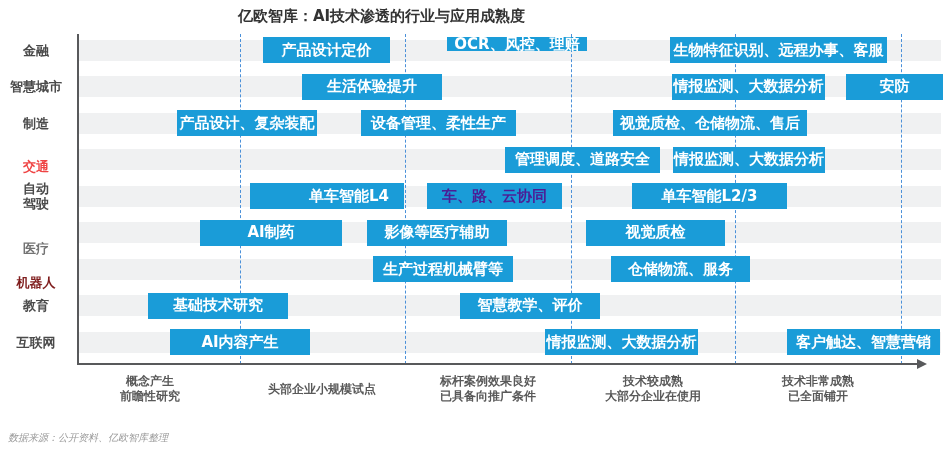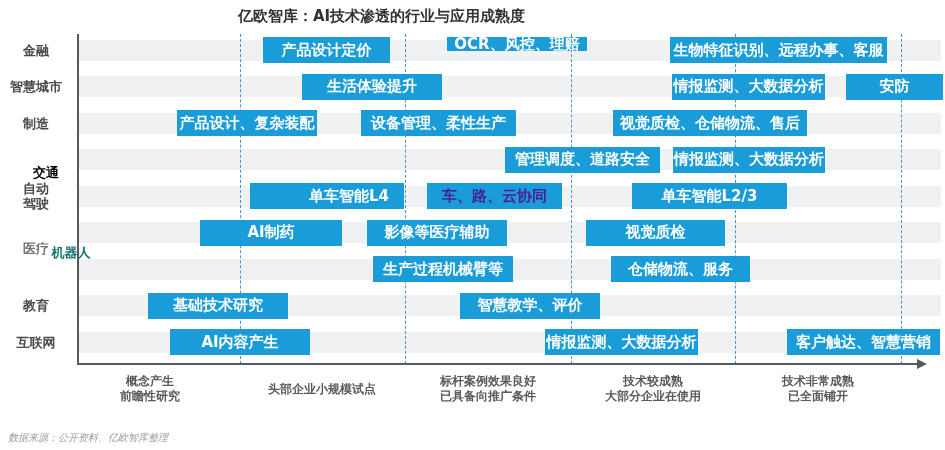--- a/index.html
+++ b/index.html
@@ -60,36 +60,36 @@
     <div class="row-label" style="top: 68.5px; height: 36px; color: rgb(74, 74, 74);">智慧城市</div>
     <div class="task-box" style="left: 302px; width: 140px; top: 73.5px; height: 26px; background: rgb(26, 156, 216); color: rgb(255, 255, 255);">生活体验提升</div>
     <div class="task-box" style="left: 672px; width: 153px; top: 73.5px; height: 26px; background: rgb(26, 156, 216); color: rgb(255, 255, 255);">情报监测、大数据分析</div>
     <div class="task-box" style="left: 846px; width: 97px; top: 73.5px; height: 26px; background: rgb(26, 156, 216); color: rgb(255, 255, 255);">安防</div>
     <div class="row-band" style="left: 79px; width: 862px; top: 112.5px; height: 21px; background: rgb(240, 241, 242);"></div>
     <div class="row-label" style="top: 105px; height: 36px; color: rgb(74, 74, 74);">制造</div>
     <div class="task-box" style="left: 177px; width: 140px; top: 110px; height: 26px; background: rgb(26, 156, 216); color: rgb(255, 255, 255);">产品设计、复杂装配</div>
     <div class="task-box" style="left: 361px; width: 155px; top: 110px; height: 26px; background: rgb(26, 156, 216); color: rgb(255, 255, 255);">设备管理、柔性生产</div>
     <div class="task-box" style="left: 613px; width: 194px; top: 110px; height: 26px; background: rgb(26, 156, 216); color: rgb(255, 255, 255);">视觉质检、仓储物流、售后</div>
     <div class="row-band" style="left: 79px; width: 862px; top: 149px; height: 21px; background: rgb(240, 241, 242);"></div>
-    <div class="row-label" style="top: 154px; height: 36px; color: #000000; padding-left: 10px;">交通</div>
+    <div class="row-label" style="top: 148px; height: 36px; color: #ef4444;">交通</div>
     <div class="task-box" style="left: 505px; width: 155px; top: 146.5px; height: 26px; background: rgb(26, 156, 216); color: rgb(255, 255, 255);">管理调度、道路安全</div>
     <div class="task-box" style="left: 673px; width: 152px; top: 146.5px; height: 26px; background: rgb(26, 156, 216); color: rgb(255, 255, 255);">情报监测、大数据分析</div>
     <div class="row-band" style="left: 79px; width: 862px; top: 185.5px; height: 21px; background: rgb(240, 241, 242);"></div>
     <div class="row-label" style="top: 178px; height: 36px; color: rgb(74, 74, 74);">自动
 驾驶</div>
     <div class="task-box" style="left: 250px; width: 110px; top: 183px; height: 26px; background: rgb(26, 156, 216); color: rgb(255, 255, 255); padding-left: 44px;">单车智能L4</div>
     <div class="task-box" style="left: 427px; width: 135px; top: 183px; height: 26px; background: rgb(26, 156, 216); color: #4c1d95;">车、路、云协同</div>
     <div class="task-box" style="left: 632px; width: 155px; top: 183px; height: 26px; background: rgb(26, 156, 216); color: rgb(255, 255, 255);">单车智能L2/3</div>
     <div class="row-band" style="left: 79px; width: 862px; top: 222px; height: 21px; background: rgb(240, 241, 242);"></div>
     <div class="row-label" style="top: 230px; height: 36px; color: #737373;">医疗</div>
     <div class="task-box" style="left: 168px; width: 142px; top: 219.5px; height: 26px; background: rgb(26, 156, 216); color: rgb(255, 255, 255); margin-left: 32px;">AI制药</div>
     <div class="task-box" style="left: 367px; width: 140px; top: 219.5px; height: 26px; background: rgb(26, 156, 216); color: rgb(255, 255, 255);">影像等医疗辅助</div>
     <div class="task-box" style="left: 586px; width: 139px; top: 219.5px; height: 26px; background: rgb(26, 156, 216); color: rgb(255, 255, 255);">视觉质检</div>
     <div class="row-band" style="left: 79px; width: 862px; top: 258.5px; height: 21px; background: rgb(240, 241, 242);"></div>
-    <div class="row-label" style="top: 234px; height: 36px; color: #0f766e; margin-left: 35px;">机器人</div>
+    <div class="row-label" style="top: 264px; height: 36px; color: #7f1d1d;">机器人</div>
     <div class="task-box" style="left: 373px; width: 140px; top: 256px; height: 26px; background: rgb(26, 156, 216); color: rgb(255, 255, 255);">生产过程机械臂等</div>
     <div class="task-box" style="left: 611px; width: 139px; top: 256px; height: 26px; background: rgb(26, 156, 216); color: rgb(255, 255, 255);">仓储物流、服务</div>
     <div class="row-band" style="left: 79px; width: 862px; top: 295px; height: 21px; background: rgb(240, 241, 242);"></div>
     <div class="row-label" style="top: 287.5px; height: 36px; color: rgb(74, 74, 74);">教育</div>
     <div class="task-box" style="left: 148px; width: 140px; top: 292.5px; height: 26px; background: rgb(26, 156, 216); color: rgb(255, 255, 255);">基础技术研究</div>
     <div class="task-box" style="left: 460px; width: 140px; top: 292.5px; height: 26px; background: rgb(26, 156, 216); color: rgb(255, 255, 255);">智慧教学、评价</div>
     <div class="row-band" style="left: 79px; width: 862px; top: 331.5px; height: 21px; background: rgb(240, 241, 242);"></div>
     <div class="row-label" style="top: 324px; height: 36px; color: rgb(74, 74, 74);">互联网</div>
     <div class="task-box" style="left: 170px; width: 140px; top: 329px; height: 26px; background: rgb(26, 156, 216); color: rgb(255, 255, 255);">AI内容产生</div>
     <div class="task-box" style="left: 545px; width: 153px; top: 329px; height: 26px; background: rgb(26, 156, 216); color: rgb(255, 255, 255);">情报监测、大数据分析</div>

